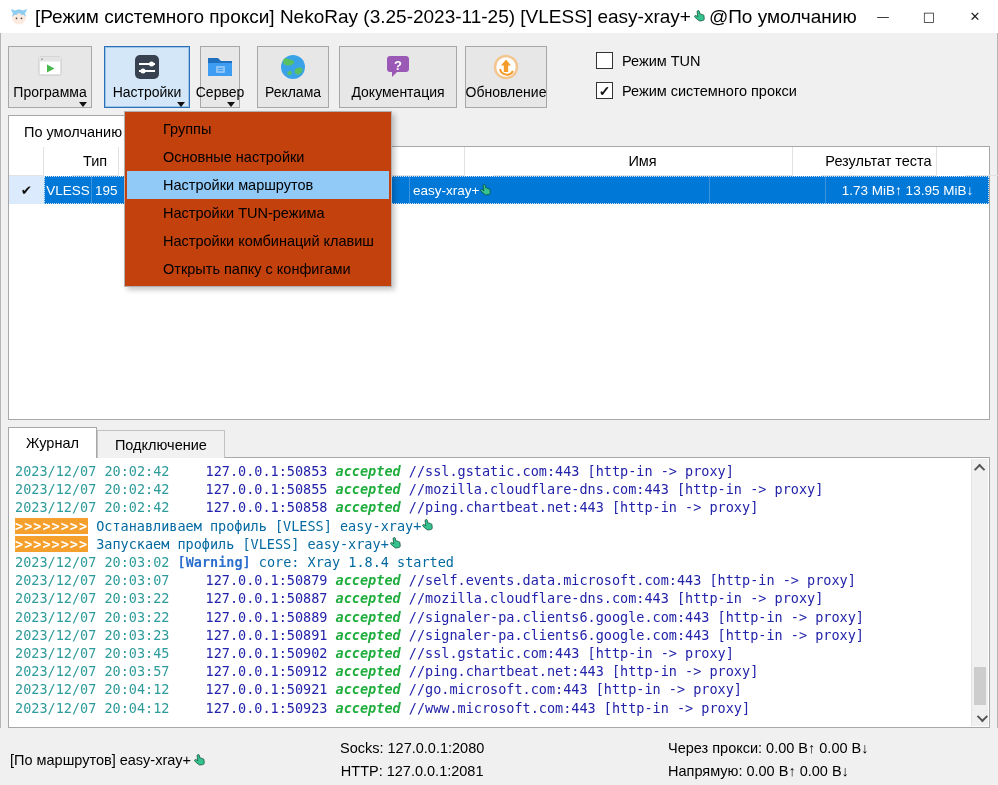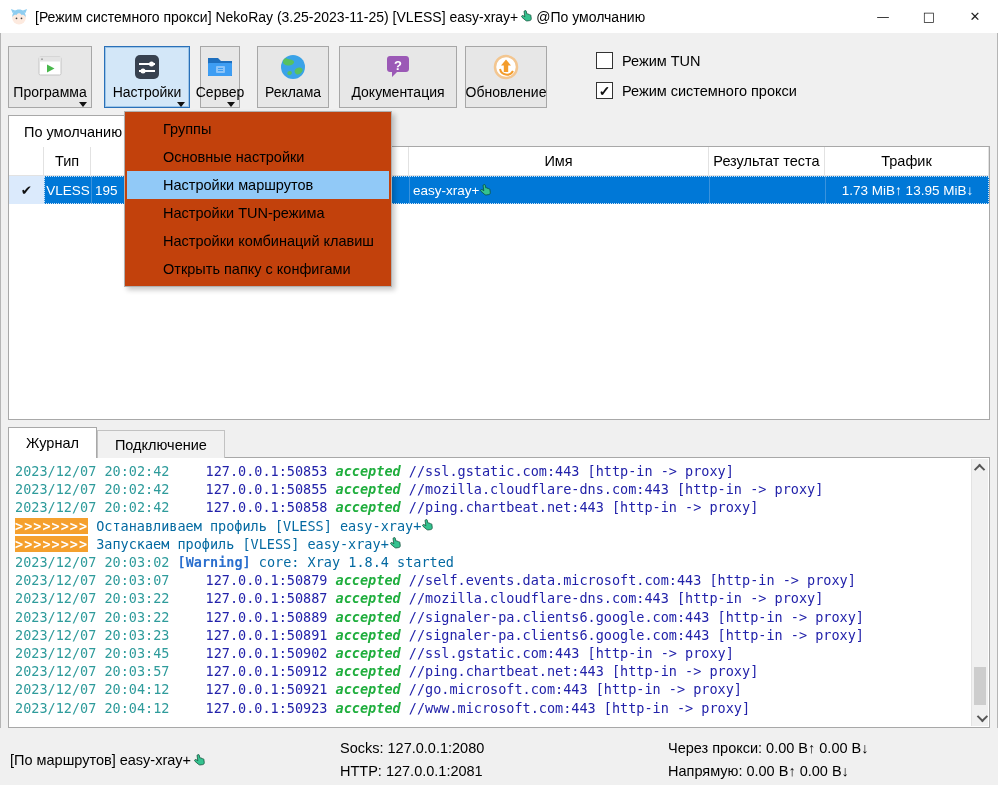--- a/index.html
+++ b/index.html
@@ -7,41 +7,41 @@
   body {
     position:relative; overflow:hidden;
     background:#f0f0f0;
     font-family:"Liberation Sans", sans-serif;
     color:#000;
     box-shadow: inset 0 0 0 1px #b5b5b5;
   }
   
   .titlebar { position:absolute; left:0; top:0; right:0; height:33px; background:#ffffff; display:flex; align-items:center; }
   .app-icon { width:20px; height:20px; margin:0 6px 0 9px; flex:0 0 auto; }
-  .title-text { font-size:14px; white-space:nowrap; display:flex; align-items:center; gap:2px; }
+  .title-text { font-size:19px; white-space:nowrap; display:flex; align-items:center; gap:2px; }
   .win-btns { position:absolute; right:0; top:0; height:33px; display:flex; }
   .win-btn { width:46px; height:33px; display:flex; align-items:center; justify-content:center; font-size:13px; color:#222; font-family:"DejaVu Sans", sans-serif; }
   
   .toolbar { position:absolute; left:8px; top:46px; display:flex; }
   .tbtn { position:relative; height:62px; background:#e7e7e7; border:1px solid #a7a7a7; display:flex; flex-direction:column; align-items:center; justify-content:flex-start; padding-top:4px; font-size:14px; }
   .tbtn .ticon { width:32px; height:32px; }
   .tbtn .tlabel { margin-top:1px; white-space:nowrap; }
   .tbtn.active { background:#d3e7f8; border:1px solid #2a70b8; box-shadow: inset 0 0 0 1px #9cc5e8; }
   .caret { position:absolute; right:4px; bottom:0px; width:0; height:0; border-left:4px solid transparent; border-right:4px solid transparent; border-top:5px solid #111; }
   .w1{width:84px;margin-right:12px}.w2{width:86px;margin-right:10px}.w3{width:40px;margin-right:17px}
   .w4{width:72px;margin-right:10px}.w5{width:118px;margin-right:8px}.w6{width:82px}
   .cbgroup { position:absolute; left:596px; top:52px; }
   .cbrow { display:flex; align-items:center; margin-bottom:13px; font-size:14.5px; }
   .cb-box { width:17px; height:17px; border:1px solid #333; background:#fff; margin-right:9px; display:flex; align-items:center; justify-content:center; font-size:14px; color:#111; }
   .cb-box.on::after { content:"✓"; font-weight:bold; }
   
   .ptab { position:absolute; left:8px; top:115px; height:32px; padding:0 15px; background:#fff; border:1px solid #a8a8a8; border-bottom:none; display:flex; align-items:center; font-size:14.5px; z-index:2; }
   .ppane { position:absolute; left:8px; right:8px; top:146px; height:274px; background:#fff; border:1px solid #a8a8a8; z-index:1; }
   .grid-h, .grid-r { display:grid; grid-template-columns:35px 47px 318px 300px 116px 164px; }
-  .grid-h { height:29px; }
+  .grid-h { height:29px;gap:28px; }
   .grid-h > div { display:flex; align-items:center; justify-content:center; font-size:14.5px; border-right:1px solid #e2e2e2; border-bottom:1px solid #e2e2e2; white-space:nowrap; overflow:hidden; }
   .grid-r { position:relative; height:28px; }
   .grid-r > div { display:flex; align-items:center; font-size:13.5px; white-space:nowrap; overflow:hidden; }
   .cell-chk { background:#dbeafc; justify-content:center; color:#111; font-size:14px; }
   .cell-sel { background:#0078d7; color:#fff; border-left:1px solid #3a93dd; }
   .c-center { justify-content:center; }
   .c-left { justify-content:flex-start; padding-left:3px; }
   .row-focus { position:absolute; left:35px; right:0; top:0; bottom:0; border:1px dotted #cfe4f7; pointer-events:none; }
   
   .menu { position:absolute; left:124px; top:111px; width:268px; background:#c2410c; border:1px solid #b0b0b0; box-shadow:3px 3px 5px rgba(0,0,0,.22); z-index:50; padding:3px 0; }
@@ -66,21 +66,21 @@
   .sbar { position:absolute; top:1px; bottom:1px; right:1px; width:17px; background:#f0f0f0; border-left:1px solid #e3e3e3; }
   .sb-arrow { position:absolute; left:0; width:17px; height:17px; display:flex; align-items:center; justify-content:center; }
   .sb-up { top:0; } .sb-dn { bottom:0; }
   .chev { width:8px; height:8px; border-left:2px solid #555; border-top:2px solid #555; }
   .chev.up { transform:rotate(45deg) translateY(2px); }
   .chev.dn { transform:rotate(225deg) translateY(2px); }
   .sb-thumb { position:absolute; left:2px; right:2px; top:78%; height:38px; background:#cdcdcd; }
   
   .statusbar { position:absolute; left:0; right:0; bottom:0; top:728px; background:#f0f0f0; font-size:14.5px; }
   .st-left { position:absolute; left:10px; top:24px; display:flex; align-items:center; gap:2px; white-space:nowrap; }
-  .st-mid { position:absolute; left:340px; top:9px; line-height:23px; white-space:pre; }
+  .st-mid { position:absolute; left:340px; top:9px; line-height:23px; white-space:pre;text-align:center; }
   .st-right { position:absolute; left:668px; top:9px; line-height:23px; white-space:pre; }
   .hand { width:14px; height:15px; display:inline-block; transform:rotate(-8deg); vertical-align:-2px; }
 </style>
 </head>
 <body>
 
 <div class="titlebar">
   <svg class="app-icon" viewBox="0 0 32 32">
     <path d="M6 10 L3 3 L11 6 Z" fill="#8ecdf0"></path>
       <path d="M26 10 L29 3 L21 6 Z" fill="#8ecdf0"></path>

